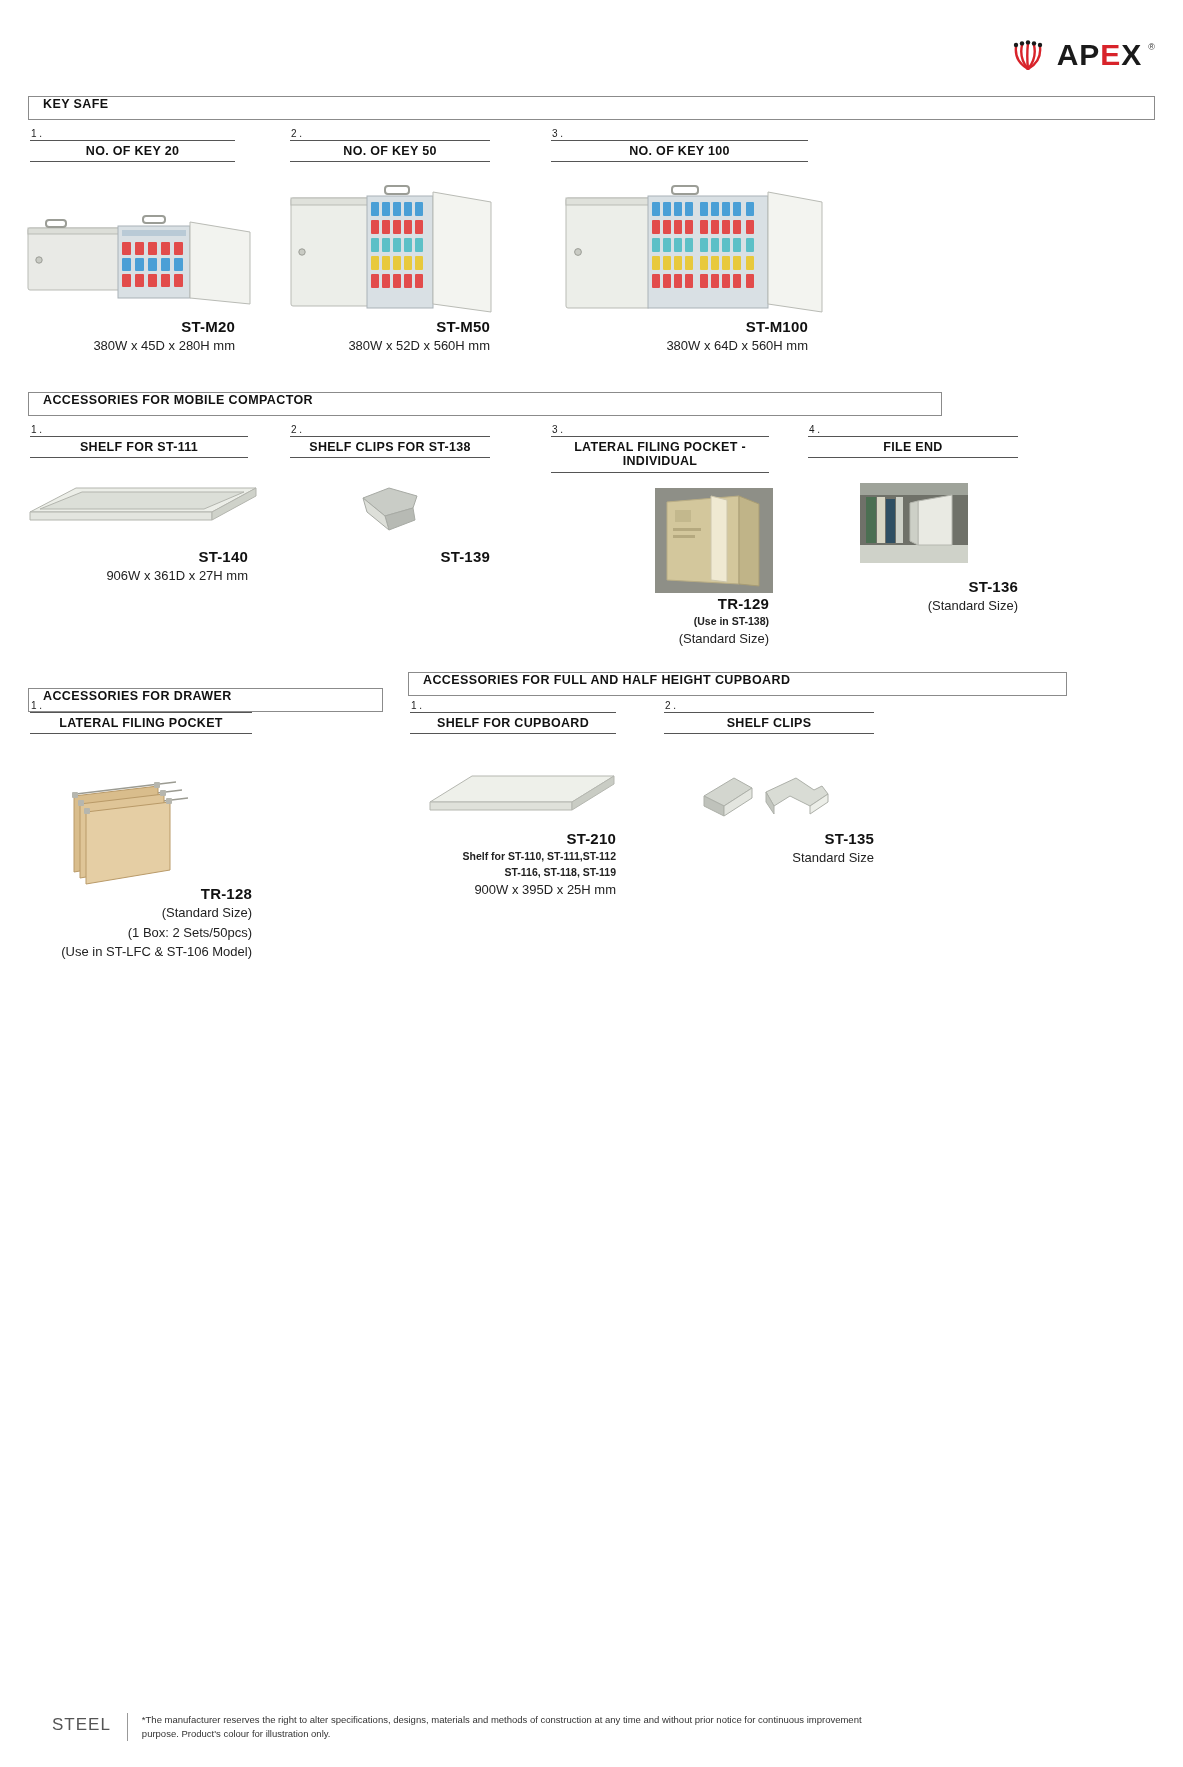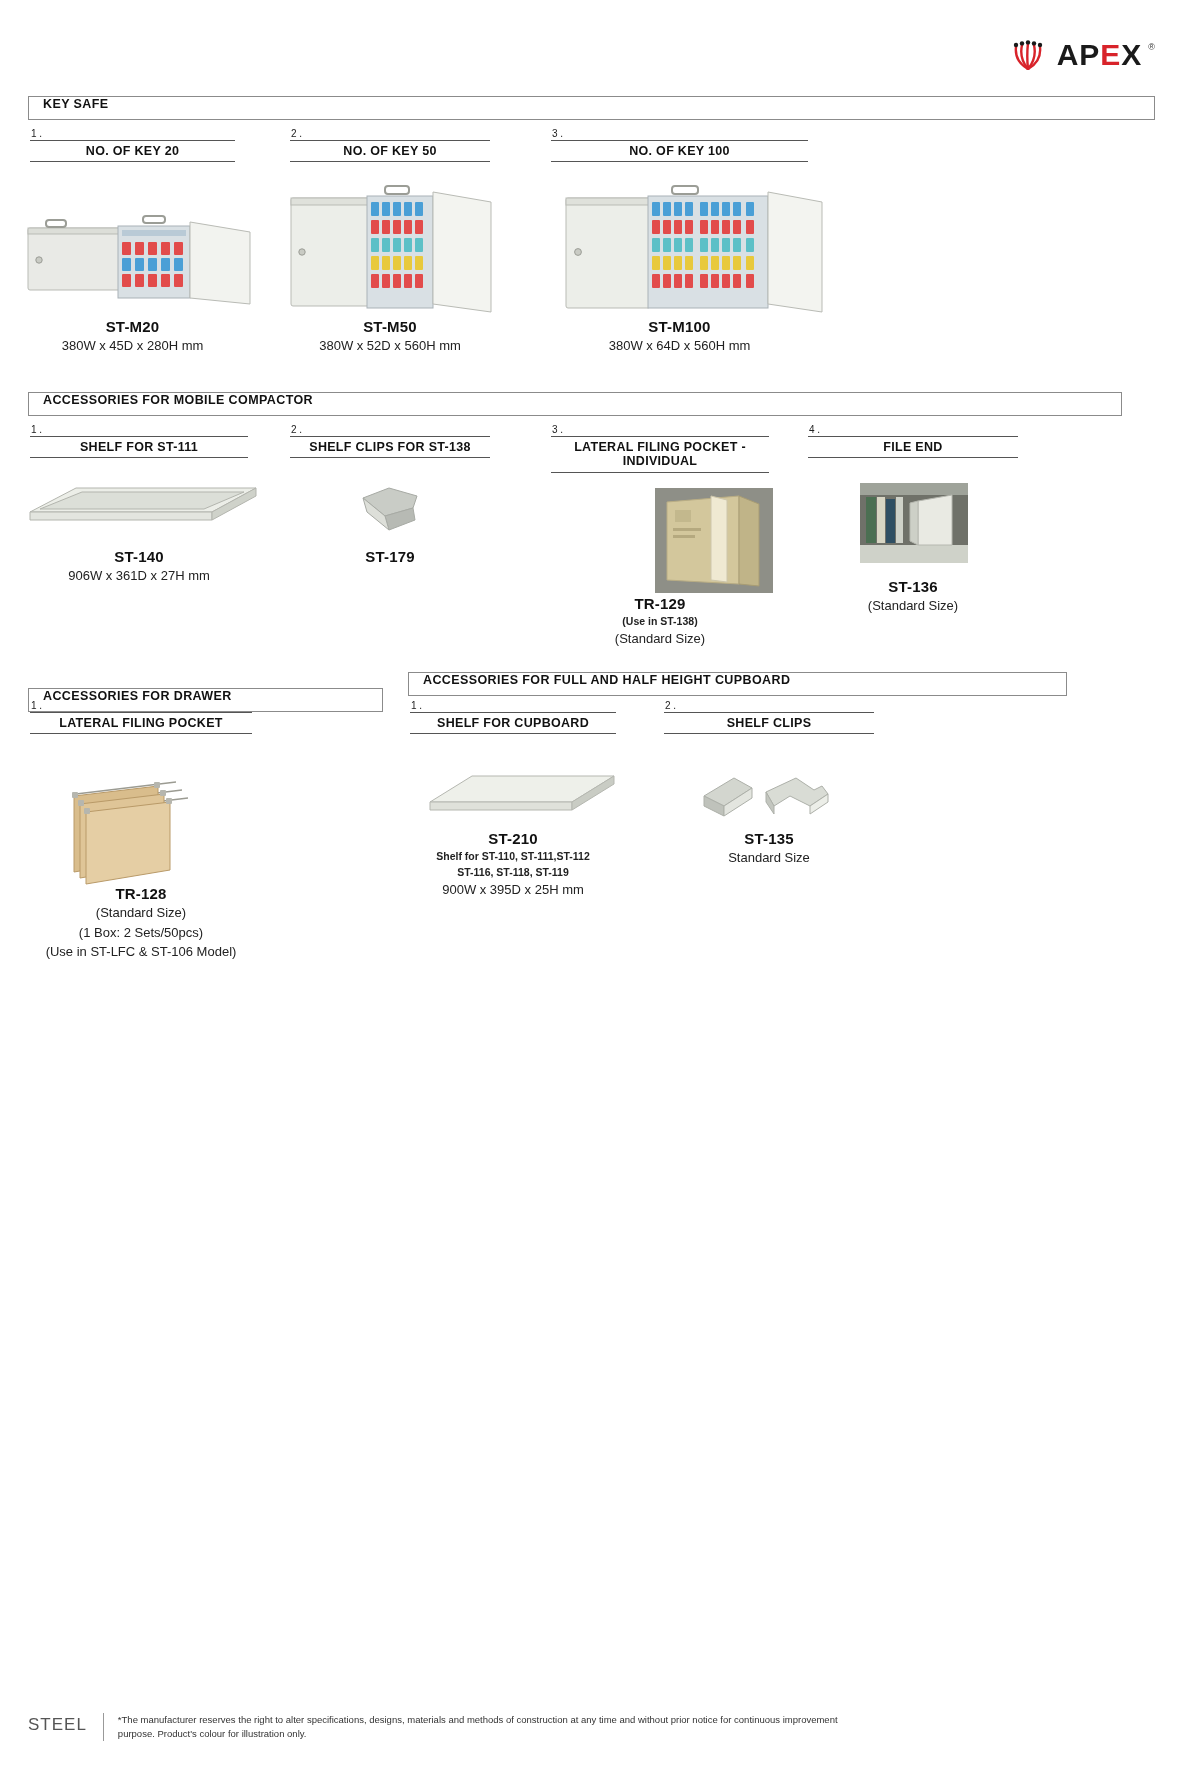--- a/index.html
+++ b/index.html
@@ -60,36 +60,37 @@
     text-align: center;
     font-size: 12.5px;
     font-weight: bold;
     letter-spacing: .3px;
     color: #111;
     padding: 3px 0 3px;
     line-height: 1.15;
   }
 
   
-  .caption { position: absolute; text-align: center; }
+  .caption { position: absolute; text-align: right; }
   .code {
     font-size: 15px; font-weight: bold; color: #111; letter-spacing: .2px;
   }
   .dims { font-size: 13px; color: #222; margin-top: 2px; line-height: 1.35; }
   .dims.b { font-weight: bold; font-size: 10.5px; }
 
   
   .footer {
     position: absolute; left: 28px; right: 28px; bottom: 26px;
     display: flex; align-items: flex-start;
   }
   .footer-steel {
     font-size: 17px; color: #555; letter-spacing: 1px;
     padding-right: 16px; padding-top: 2px;
     font-family: "Liberation Sans", sans-serif;
+    margin-left: 24px;
   }
   .footer-rule { width: 1px; background: #999; align-self: stretch; }
   .footer-text {
     font-size: 9.5px; color: #333; padding-left: 14px; line-height: 1.45;
   }
 
   
   .art { position: absolute; }
   svg { display: block; }
 </style>
@@ -303,21 +304,21 @@
       </g>
       <path d="M208 12 L262 22 L262 132 L208 124 Z" fill="#f3f4f0" stroke="#b9bbb5"></path>
       <rect x="112" y="6" width="26" height="8" rx="3" fill="none" stroke="#9b9d96" stroke-width="2"></rect>
     </svg>
   </div>
   <div class="caption" style="left:551px; top:318px; width:257px;">
     <div class="code">ST-M100</div>
     <div class="dims">380W x 64D x 560H mm</div>
   </div>
 
-  <div class="section-bar" style="left:28px; top:392px; width:1094px;">
+  <div class="section-bar" style="left:28px; top:392px; width:914px;">
     <span>ACCESSORIES FOR MOBILE COMPACTOR</span>
   </div>
 
   <div class="item-head" style="left:30px; top:424px; width:218px;">
     <div class="item-num">1 .</div>
     <div class="rule"></div>
     <div class="item-title">SHELF FOR ST-111</div>
     <div class="rule"></div>
   </div>
   <div class="art" style="left:24px; top:478px;">
@@ -340,21 +341,21 @@
     <div class="rule"></div>
   </div>
   <div class="art" style="left:355px; top:482px;">
     <svg width="80" height="56" viewBox="0 0 80 56" xmlns="http://www.w3.org/2000/svg">
       <path d="M8 16 L34 6 L62 14 L58 26 L30 34 Z" fill="#c9ccc6" stroke="#a7aaa4"></path>
       <path d="M30 34 L58 26 L60 38 L34 48 Z" fill="#b7bab4" stroke="#a7aaa4"></path>
       <path d="M8 16 L30 34 L34 48 L12 30 Z" fill="#dddfd9" stroke="#a7aaa4"></path>
     </svg>
   </div>
   <div class="caption" style="left:290px; top:548px; width:200px;">
-    <div class="code">ST-179</div>
+    <div class="code">ST-139</div>
   </div>
 
   <div class="item-head" style="left:551px; top:424px; width:218px;">
     <div class="item-num">3 .</div>
     <div class="rule"></div>
     <div class="item-title" style="white-space:pre-line;">LATERAL FILING POCKET -
 INDIVIDUAL</div>
     <div class="rule"></div>
   </div>
   <div class="art" style="left:655px; top:488px;">

